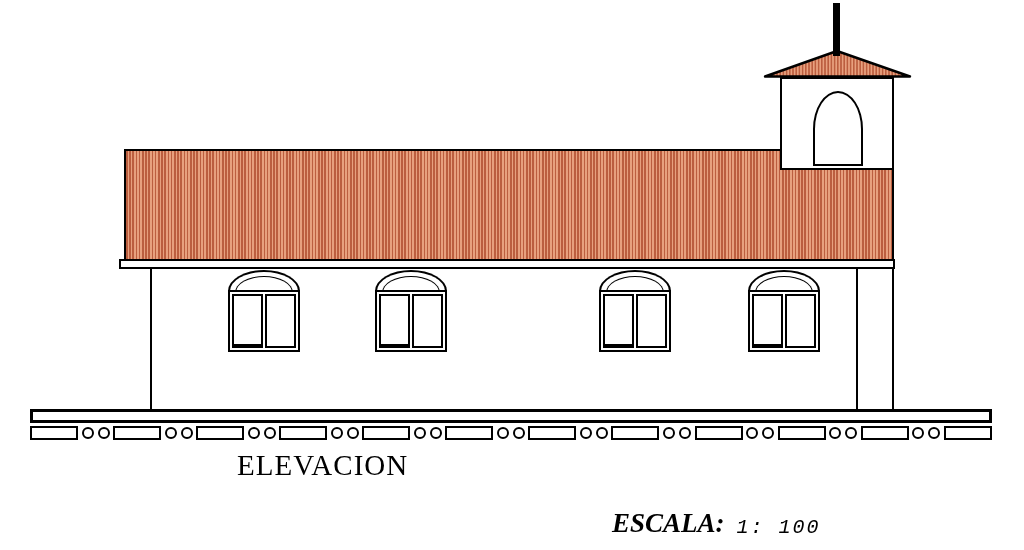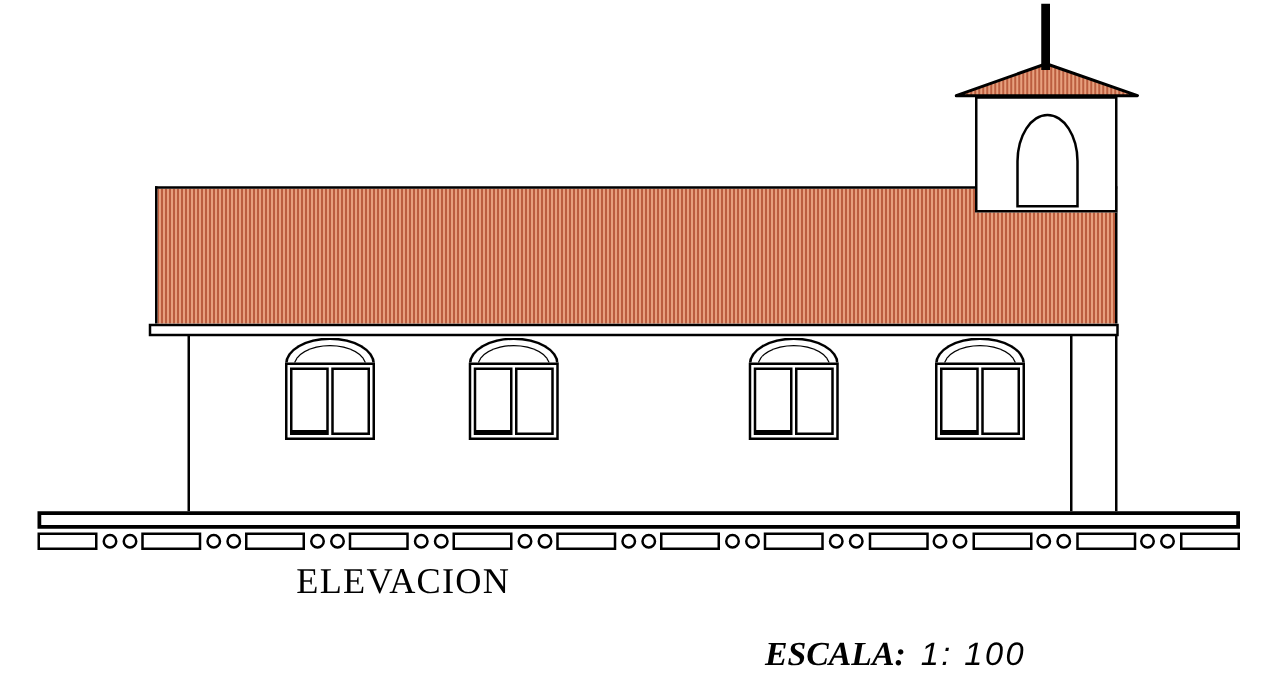--- a/index.html
+++ b/index.html
@@ -97,21 +97,21 @@
     left:237px;top:449px;display:flex;gap:42px;
     font-family:Liberation Serif, serif;
     font-size:29px;letter-spacing:1px;color:var(--line,#000);
     white-space:nowrap;
   }
   .scale{
     left:612px;top:508px;display:flex;gap:12px;align-items:flex-end;
     font-style:italic;color:var(--line,#000);white-space:nowrap;
   }
   .scale-label{font-family:"Liberation Serif",serif;font-weight:bold;font-size:27px;}
-  .scale-value{font-family:Liberation Sans, sans-serif;font-size:26px;letter-spacing:2px;}
+  .scale-value{font-family:Liberation Mono, monospace;font-size:20px;letter-spacing:2px;}
 </style>
 </head>
 <body>
 
 <div class="canvas">
 
   <div class="abs main-roof"></div>
 
   <div class="abs tower-body">
     <div class="tower-window"></div>

